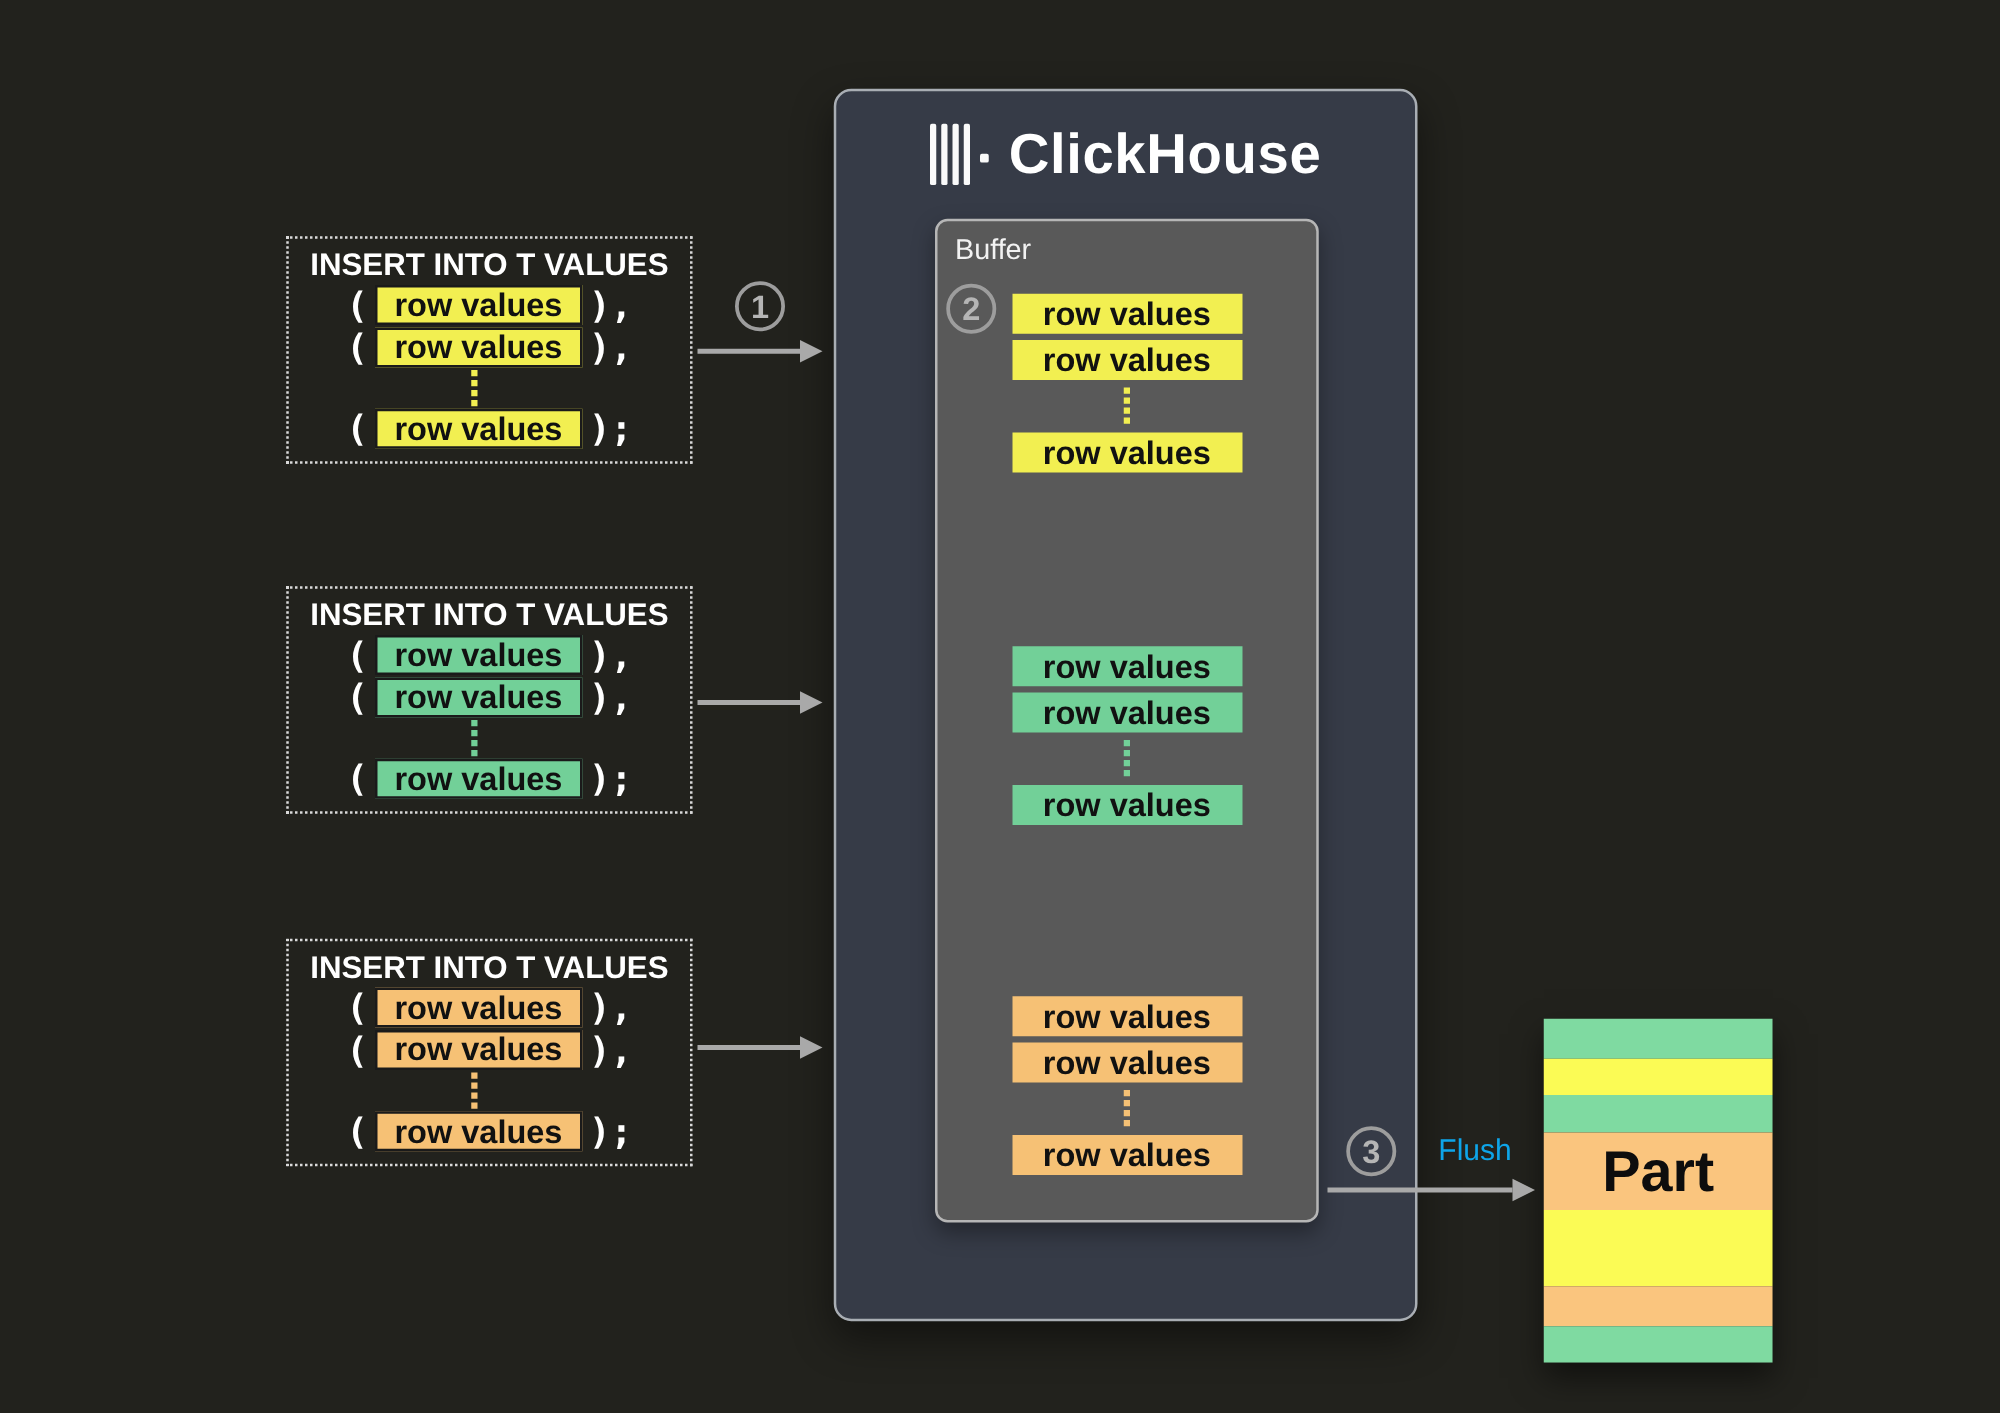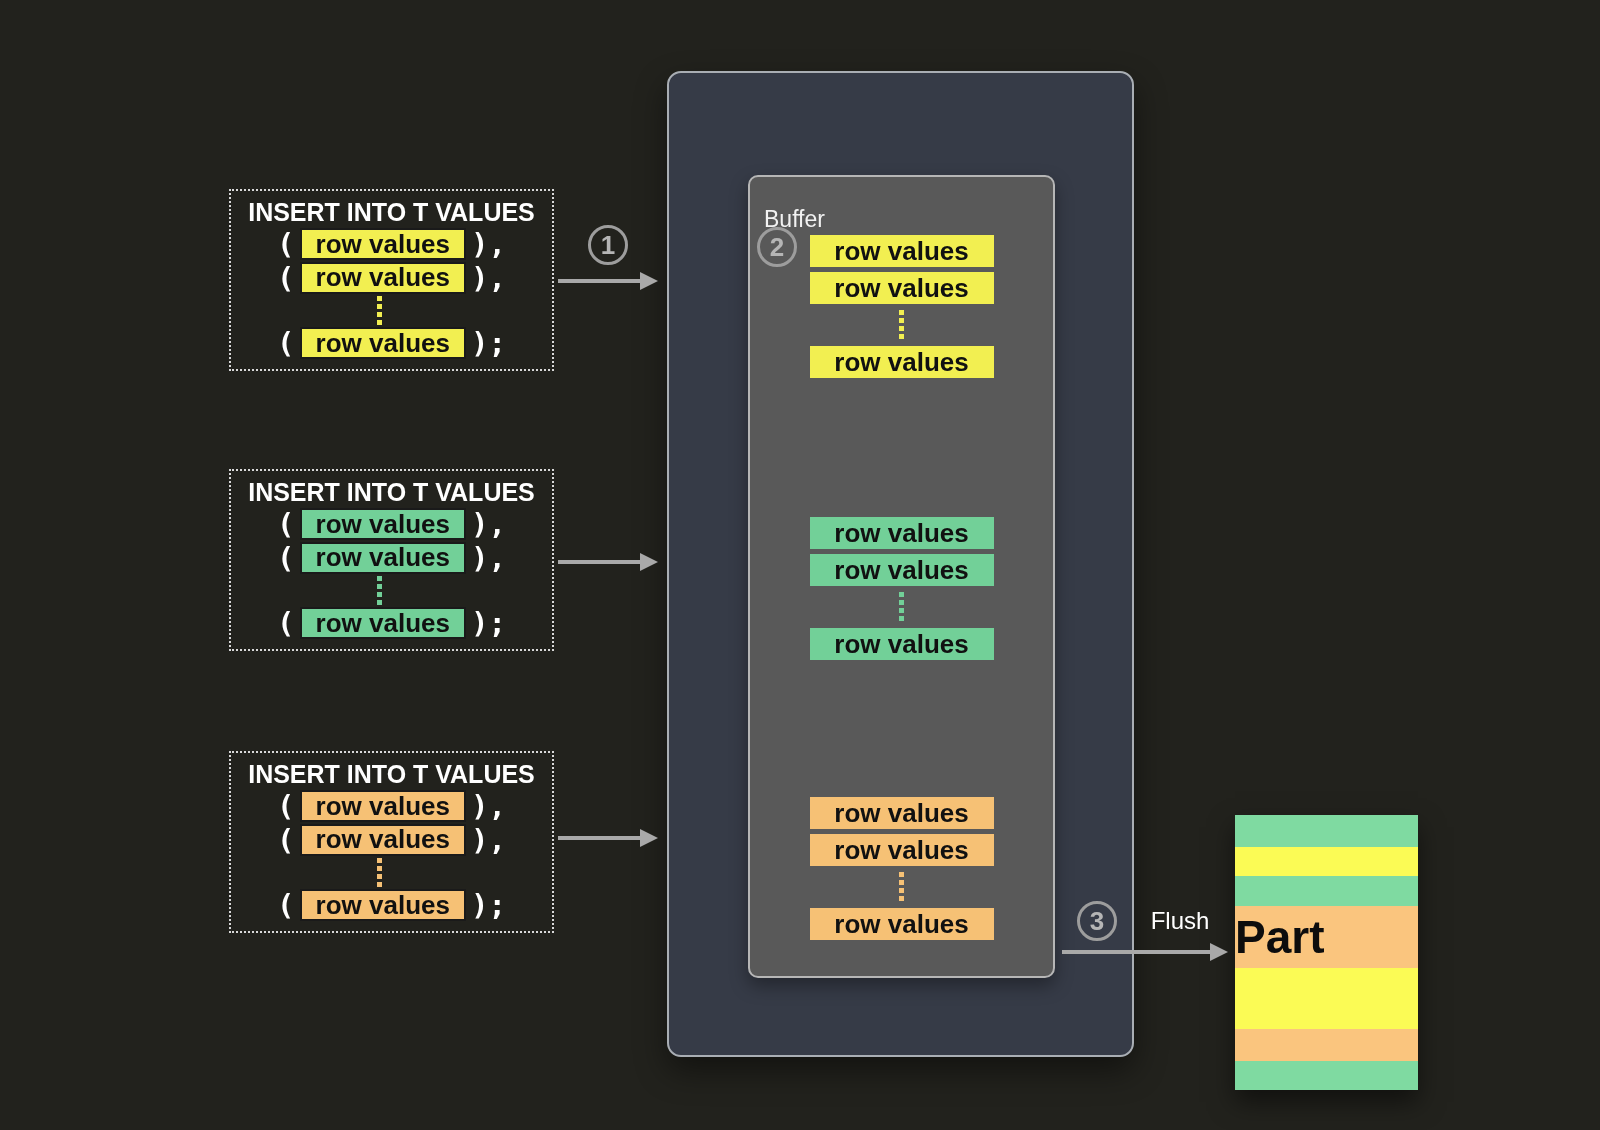--- a/index.html
+++ b/index.html
@@ -100,21 +100,21 @@
   }
   .s1 { left: 588px; top: 225px; }
   .s2 { left: 757px; top: 227px; }
   .s3 { left: 1077px; top: 901px; }
 
   .flush-label {
     position: absolute;
     left: 1132px; top: 907px;
     width: 96px;
     text-align: center;
-    color: #ffffff;
+    color: #0ea5e9;
     font-size: 24px;
     z-index: 6;
   }
 
   
   .ch-box {
     position: absolute;
     left: 667px; top: 71px;
     width: 467px; height: 986px;
     box-sizing: border-box;
@@ -140,21 +140,21 @@
   .buffer {
     position: absolute;
     left: 79px; top: 102px;
     width: 307px; height: 803px;
     box-sizing: border-box;
     background: #595959;
     border: 2px solid #b6b6b6;
     border-radius: 10px;
     box-shadow: 0 8px 18px rgba(0,0,0,0.35);
   }
-  .buffer-label { position: absolute; top: 9px; left: 14px; color: #f2f2f2; font-size: 23px; margin-top: 20px; }
+  .buffer-label { position: absolute; top: 9px; left: 14px; color: #f2f2f2; font-size: 23px; }
   .grp {
     position: absolute; left: 0; right: 0;
     display: flex; flex-direction: column; align-items: center;
   }
   .g0 { top: 58px; } .g1 { top: 340px; } .g2 { top: 620px; }
   .bchip {
     width: 184px; height: 32px;
     display: flex; align-items: center; justify-content: center;
     font-size: 26px; font-weight: bold; color: #111111;
     margin-bottom: 5px;
@@ -164,21 +164,21 @@
 
   
   .part {
     position: absolute;
     left: 1235px; top: 815px;
     width: 183px; height: 275px;
     display: flex; flex-direction: column;
     box-shadow: 0 12px 24px rgba(0,0,0,0.5);
     z-index: 2;
   }
-  .stripe { width: 100%; display: flex; align-items: center; }
+  .stripe { width: 100%; display: flex; align-items: center; justify-content: center; }
   .part-label { font-size: 46px; font-weight: bold; color: #0d0d0d; }
 </style>
 </head>
 <body>
 
 <div class="stage">
 
   <div class="insert-box pos-0">
     <div class="ins-title">INSERT INTO T VALUES</div>
     <div class="ins-row">
@@ -265,20 +265,30 @@
   <div class="arrow a2">
       <div class="shaft"></div>
       <div class="head"></div>
     </div>
   <div class="arrow a3">
       <div class="shaft"></div>
       <div class="head"></div>
     </div>
 
   <div class="ch-box">
+    <div class="ch-title-row">
+      <div class="ch-logo">
+        <span class="bar"></span>
+        <span class="bar"></span>
+        <span class="bar"></span>
+        <span class="bar"></span>
+        <span class="ldot"></span>
+      </div>
+      <div class="ch-title">ClickHouse</div>
+    </div>
 
     <div class="buffer">
       <div class="buffer-label">Buffer</div>
 
       <div class="grp g0">
         <div class="bchip" style="background-color: rgb(242, 239, 81);">row values</div>
         <div class="bchip" style="background-color: rgb(242, 239, 81);">row values</div>
         <div class="dots" style="color: rgb(242, 239, 81);">
             <i class="dot"></i>
             <i class="dot"></i>

